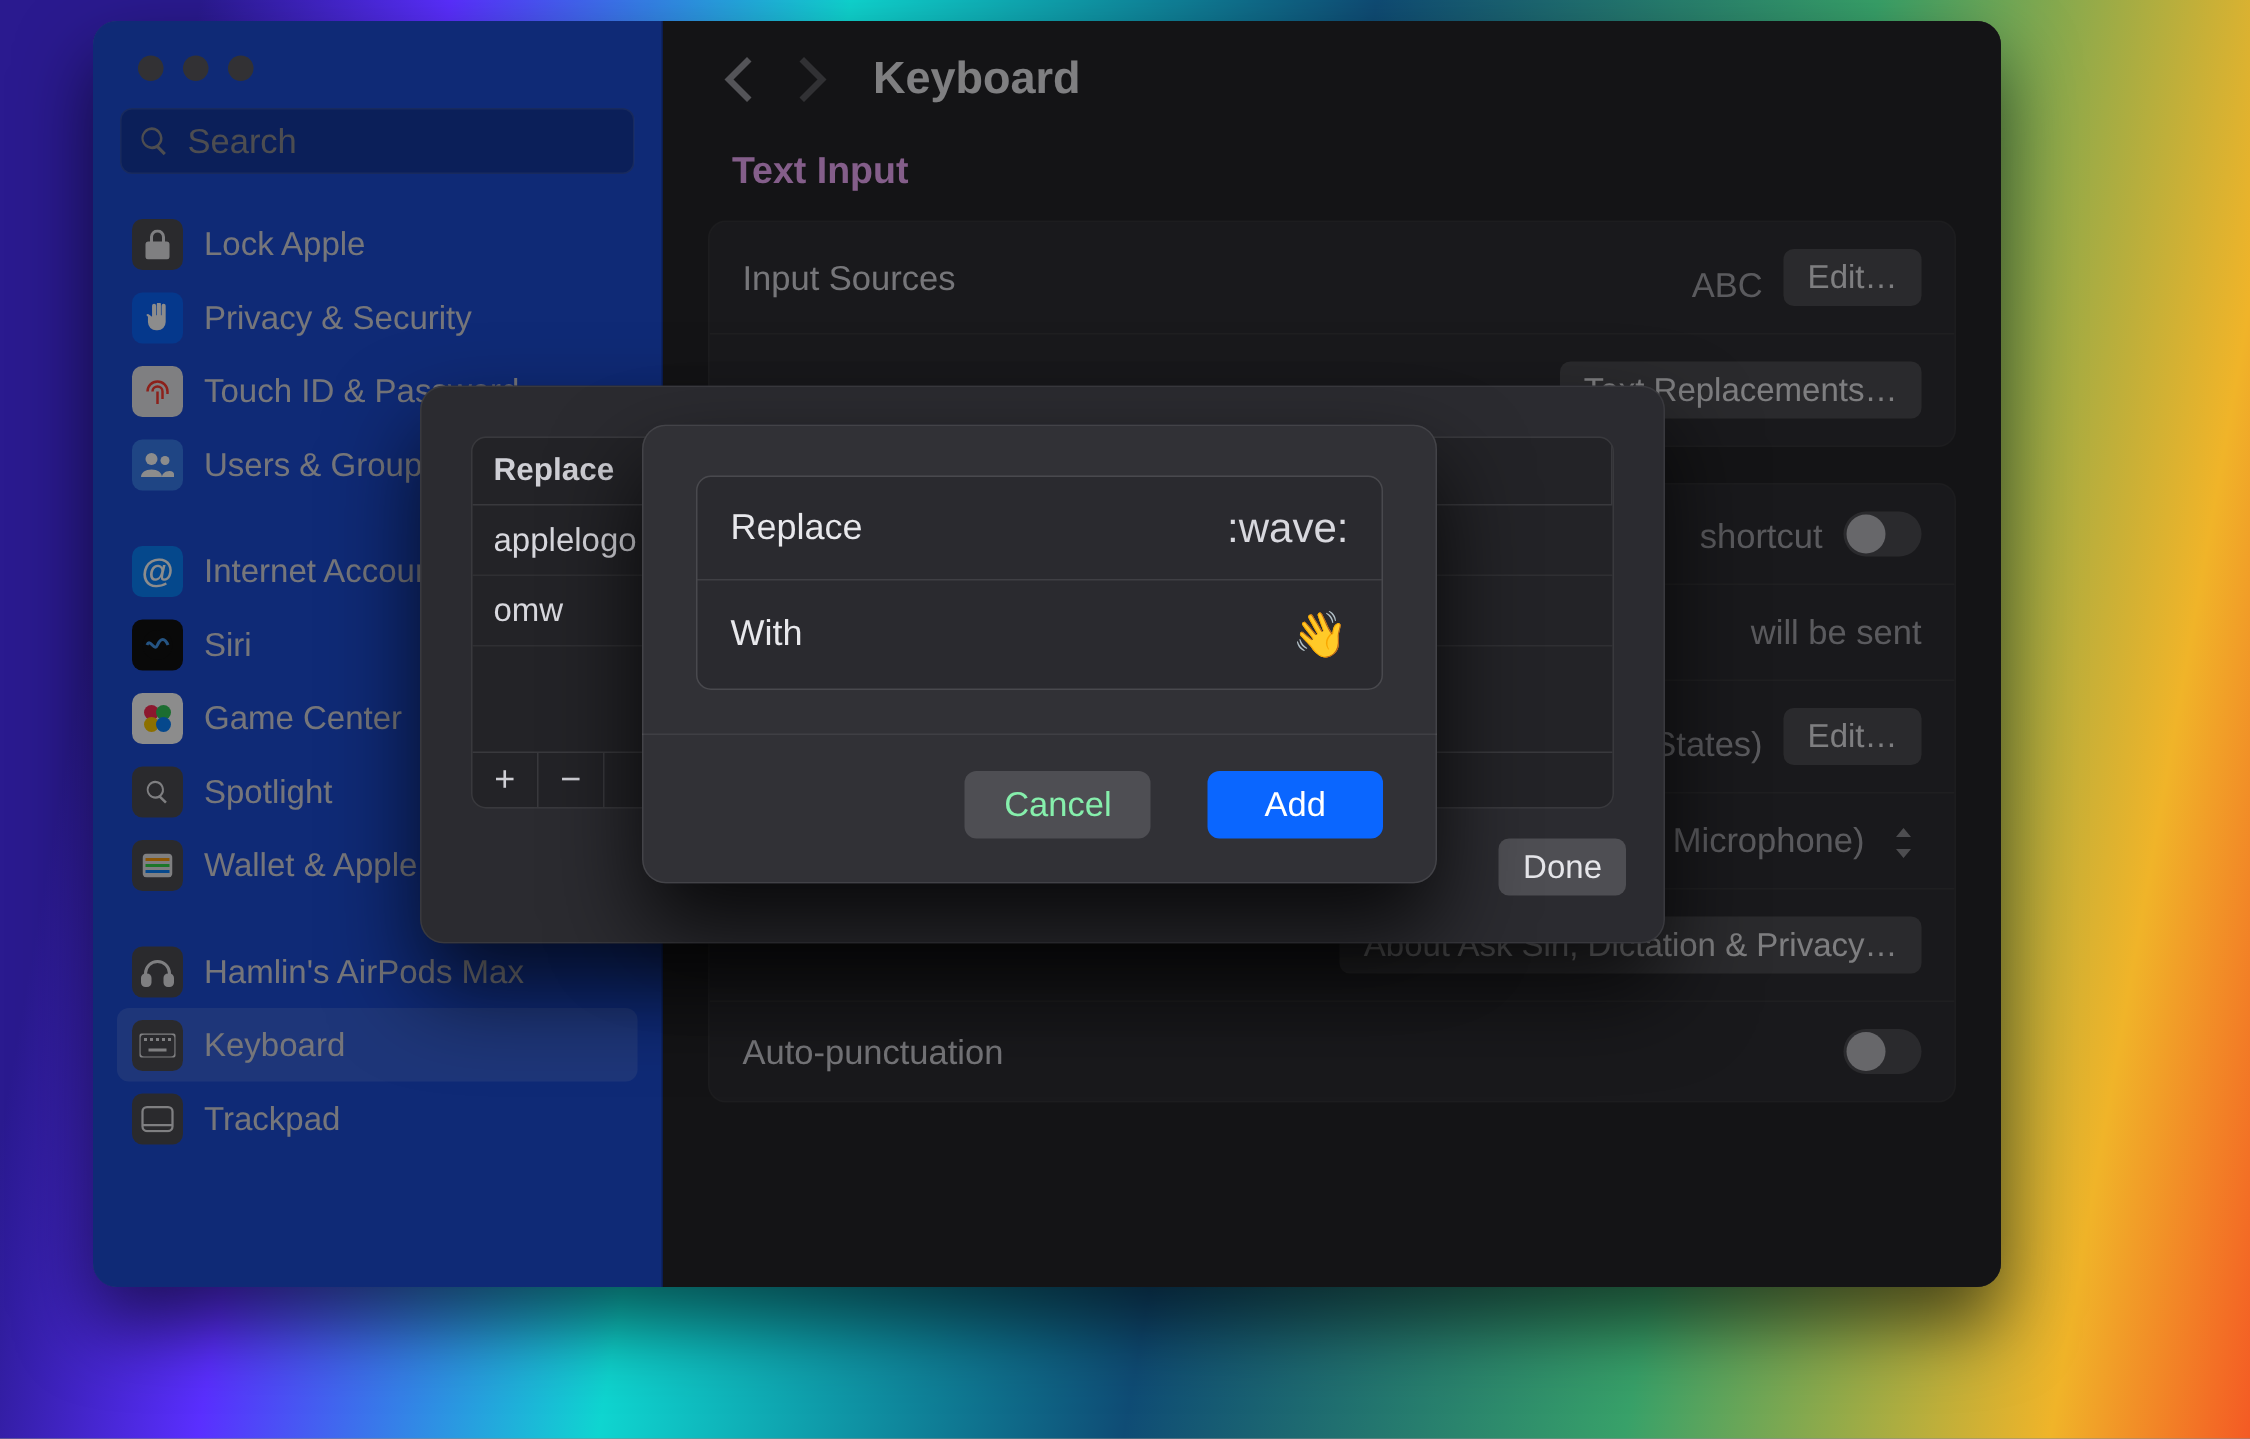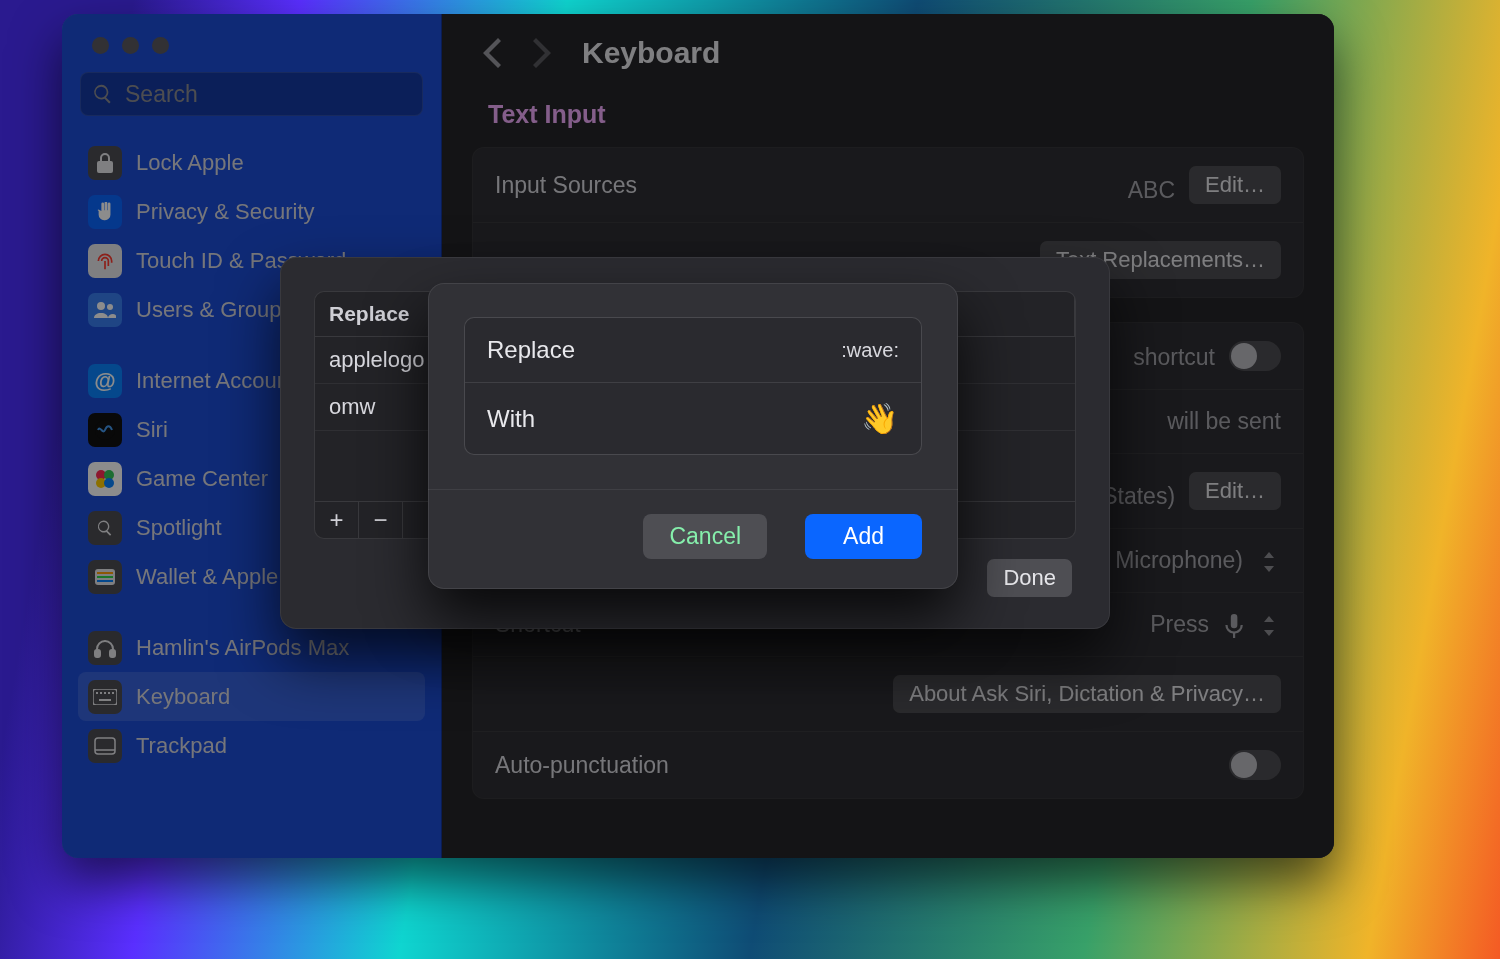--- a/index.html
+++ b/index.html
@@ -55,32 +55,32 @@
     background:#2b2b30; border-radius:16px; box-shadow:0 30px 60px rgba(0,0,0,.7),0 0 0 1px rgba(255,255,255,.07) inset;
   }
   .replace-table{ position:absolute; left:34px; top:34px; right:34px; bottom:90px; background:#232327; border:1px solid rgba(255,255,255,.1); border-radius:10px; overflow:hidden; display:flex; flex-direction:column; }
   .replace-table .hdr{ display:flex; font-size:21px; font-weight:600; color:#cfcfd5; border-bottom:1px solid rgba(255,255,255,.1); }
   .replace-table .hdr div{ padding:10px 14px; flex:1; border-right:1px solid rgba(255,255,255,.1); }
   .replace-table .body{ flex:1; font-size:22px; color:#d8d8de; }
   .replace-table .r{ display:flex; border-bottom:1px solid rgba(255,255,255,.06); }
   .replace-table .r div{ padding:10px 14px; flex:1; }
   .replace-table .footer{ display:flex; border-top:1px solid rgba(255,255,255,.1); }
   .replace-table .footer button{ width:44px; height:36px; background:none; border:none; border-right:1px solid rgba(255,255,255,.1); color:#cfcfd5; font-size:24px; cursor:pointer;}
-  .done-btn{ position:absolute; right:38px; bottom:32px;margin-left:32px; }
+  .done-btn{ position:absolute; right:26px; bottom:32px;margin-left:32px; }
 
   
   .modal2 {
     position:absolute; left:366px; top:269px; width:530px; height:306px;
     background:#313136; border-radius:16px; box-shadow:0 30px 60px rgba(0,0,0,.8),0 0 0 1px rgba(255,255,255,.09) inset;
     display:flex; flex-direction:column;
   }
   .fields{ margin:34px 36px 0 36px; border:1px solid rgba(255,255,255,.15); border-radius:10px; background:#2a2a2f; }
   .field{ display:flex; align-items:center; justify-content:space-between; padding:18px 22px; font-size:24px; color:#e8e8ec; border-bottom:1px solid rgba(255,255,255,.1);}
   .field:last-child{border-bottom:none;}
-  .field .val{ color:#d8d8de; font-size:20px; }
+  .field .val{ color:#d8d8de; font-size:28px; }
   .modal2 .actions{ display:flex; justify-content:flex-end; gap:14px; padding:0 36px 30px 36px; margin-top:auto; border-top:1px solid rgba(255,255,255,0.07); padding-top:24px;}
   .btn-default{ background:#4e4e53; color:#86efac; border:none; border-radius:8px; padding:9px 26px; font-size:23px; cursor:pointer;text-align:right;}
   .btn-primary{ background:#0a66ff; color:#fff; border:none; border-radius:8px; padding:9px 38px; font-size:23px; cursor:pointer;margin-left:24px;}
 
   
   .scrim{ position:absolute; inset:0; background:rgba(0,0,0,.45); }
 
 </style>
 </head>
 <body>
@@ -267,34 +267,20 @@
           <span>Microphone source</span>
           <span class="right">
             <span>Automatic (MacBook Air Microphone)</span>
             <span class="popup-caret">
                 <svg viewBox="0 0 12 20">
                   <path d="M6 0l5 6H1zM6 20l5-6H1z"></path>
                 </svg>
               </span>
           </span>
         </div>
-        <div class="row">
-          <span>Shortcut</span>
-          <span class="right">
-            <span>Press</span>
-            <svg class="mic-icon" viewBox="0 0 14 22" fill="#a5a5ab">
-                <path d="M7 0a3 3 0 013 3v7a3 3 0 11-6 0V3a3 3 0 013-3zM1 10a6 6 0 0012 0h2a8 8 0 01-7 7.94V22H6v-4.06A8 8 0 01-1 10z" transform="translate(1 0)"></path>
-              </svg>
-            <span class="popup-caret">
-                <svg viewBox="0 0 12 20">
-                  <path d="M6 0l5 6H1zM6 20l5-6H1z"></path>
-                </svg>
-              </span>
-          </span>
-        </div>
         <div class="row" style="justify-content:flex-end;">
           <button class="btn-gray">About Ask Siri, Dictation &amp; Privacy…</button>
         </div>
         <div class="row">
           <span>Auto-punctuation</span>
           <span class="right">
               <div class="toggle"></div>
             </span>
         </div>
       </div>

